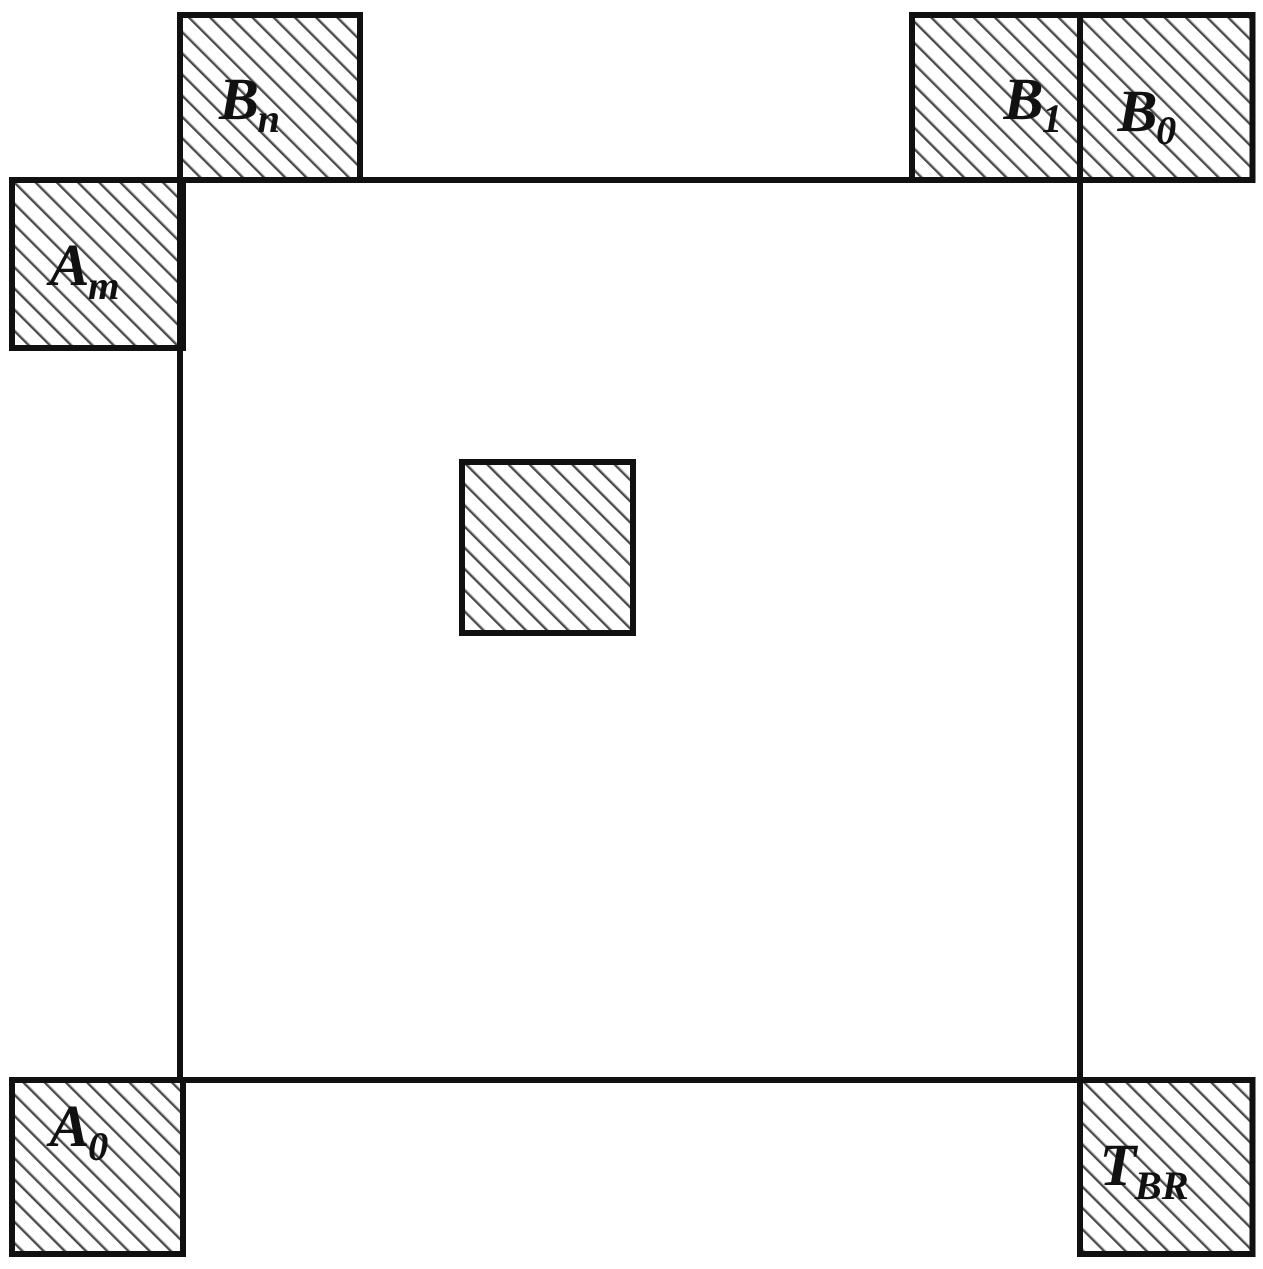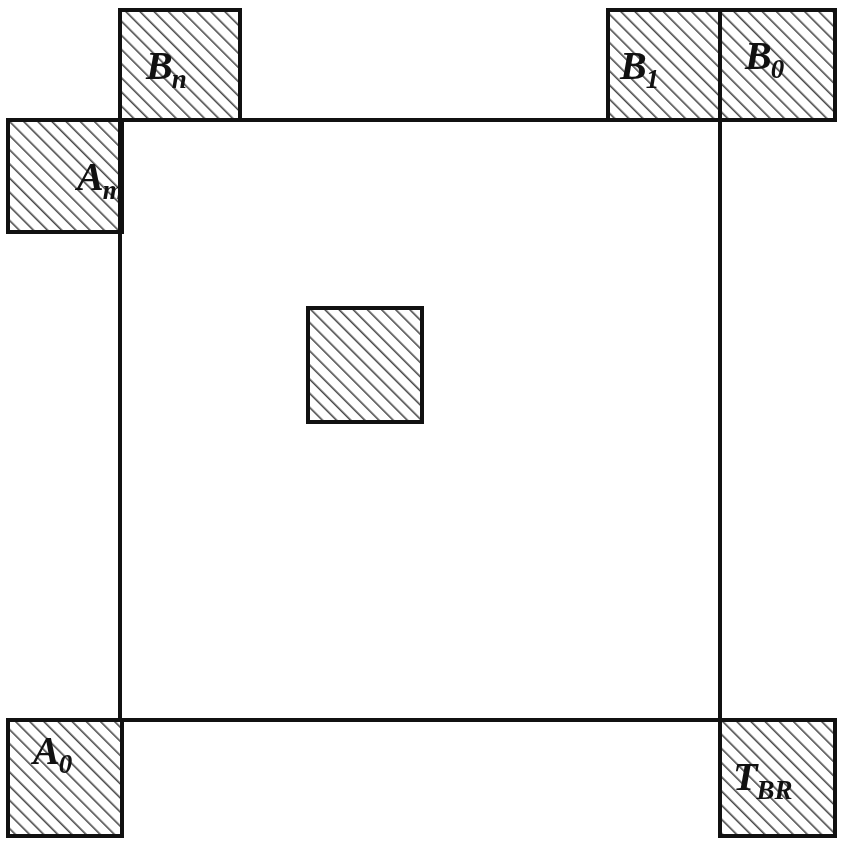--- a/index.html
+++ b/index.html
@@ -41,23 +41,23 @@
   .blk-label .sub {
     font-size: 27px;
     font-style: italic;
     font-weight: bold;
     vertical-align: baseline;
     position: relative;
     top: 9px;
     left: -1px;
   }
   .lbl-bn   { left: 146px; top: 46px; }
-  .lbl-b1   { left: 620px; top: 46px; }
-  .lbl-b0   { left: 745px; top: 36px; }
-  .lbl-am   { left: 33px;  top: 157px; margin-left: 44px; }
+  .lbl-b1   { left: 669px; top: 46px; }
+  .lbl-b0   { left: 745px; top: 54px; }
+  .lbl-am   { left: 33px;  top: 157px; }
   .lbl-a0   { left: 33px;  top: 731px; }
   .lbl-tctr { left: 319px; top: 345px; }
   .lbl-tbr  { left: 733px; top: 757px; }
 </style>
 </head>
 <body>
 
 <div id="canvas">
 
   <svg class="diagram-svg" viewBox="0 0 842 846" xmlns="http://www.w3.org/2000/svg">

